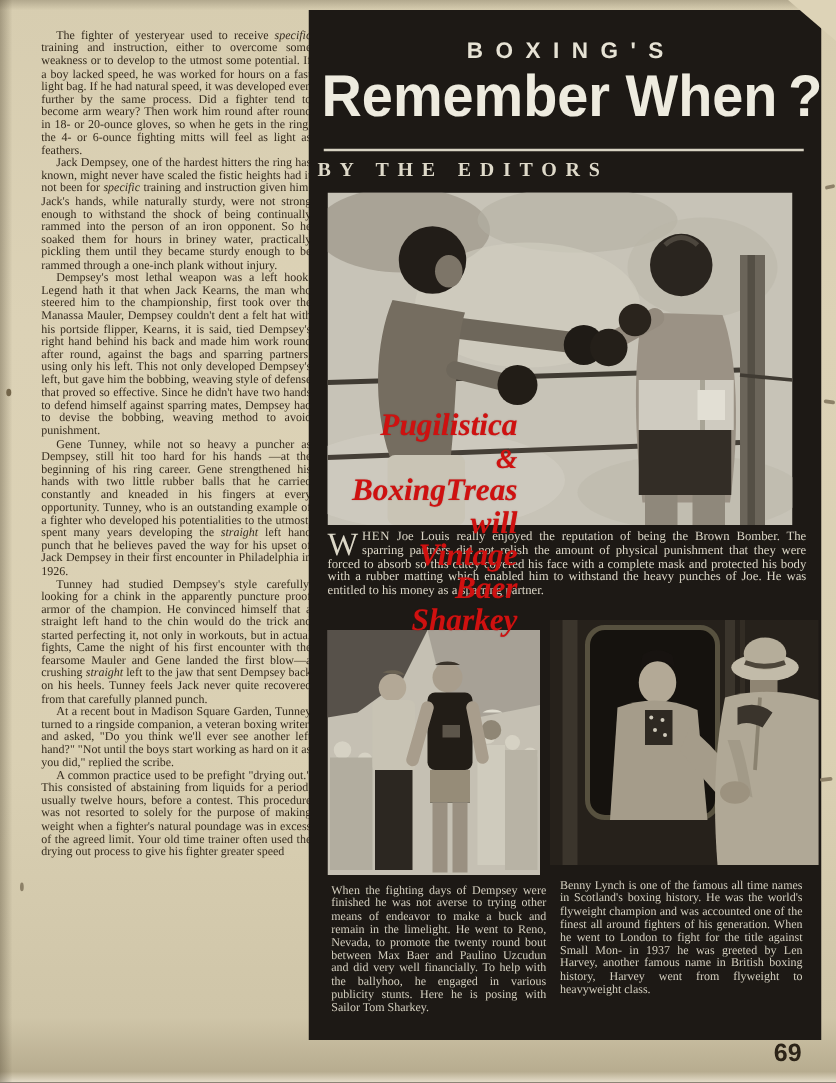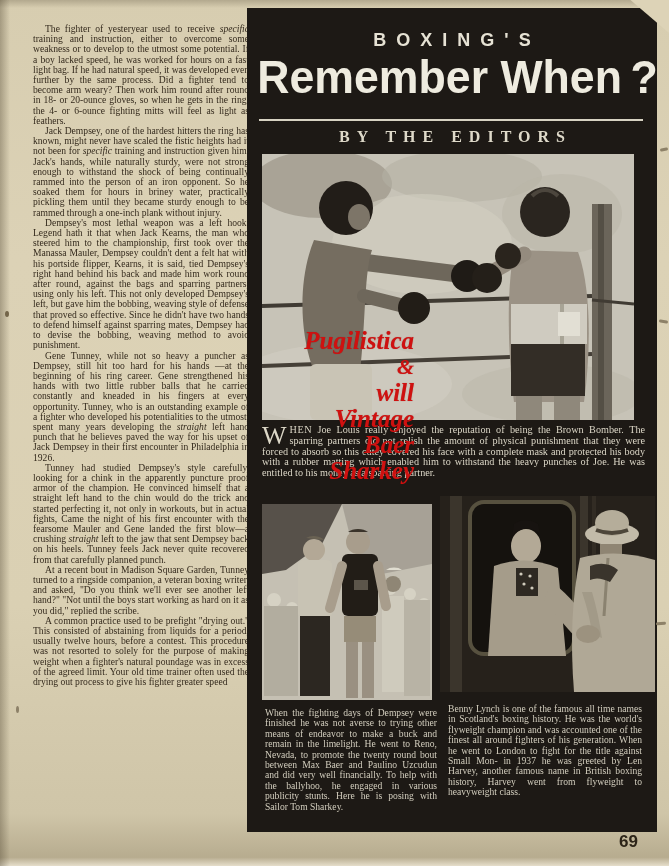--- a/index.html
+++ b/index.html
@@ -33,21 +33,21 @@
   }
   .title{
     position:absolute;left:0;right:0;top:40px;text-align:center;
     font-family:"Liberation Sans", sans-serif;font-weight:bold;
     font-size:47px;line-height:58px;color:#eeebdf;
     transform:scaleX(.95);transform-origin:center;white-space:nowrap;
   }
   .title .qmark{margin-left:9px;}
   .rule{position:absolute;left:12px;right:14px;top:111px;height:2px;background:#d7d2c2;}
   .byline{
-    position:absolute;left:0;right:0;top:120px;text-align:center;
+    position:absolute;left:0;right:0;top:120px;
     font-weight:bold;font-size:16px;letter-spacing:7px;text-indent:7px;color:#ded9c9;
   }
 
   .photo{position:absolute;display:block;}
   .photo-main{left:15px;top:146px;width:372px;height:266px;}
   .photo-bl{left:15px;top:496px;width:170px;height:196px;}
   .photo-br{left:193px;top:488px;width:215px;height:196px;}
 
   .lead{
     position:absolute;left:15px;top:417px;width:383px;
@@ -66,21 +66,21 @@
   .watermark{
     position:absolute;left:252px;top:328px;width:162px;text-align:right;
     color:#cf1110;font-style:italic;font-weight:bold;
     font-size:25px;line-height:26px;z-index:30;pointer-events:none;
     text-shadow:0 0 1px rgba(120,0,0,.45);
   }
   .watermark div{white-space:nowrap;}
   .watermark div:nth-child(2){font-size:22px;}
 
   .page-number{
-    position:absolute;left:619px;top:832px;font-weight:bold;font-size:17px;color:#2c2418;
+    position:absolute;left:619px;top:832px;font-weight:bold;font-size:20px;color:#2c2418;
     font-family:"Liberation Sans", sans-serif;
   }
 
   
   .torn-corner{
     position:absolute;left:622px;top:0;width:47px;height:33px;background:#ddd3b7;z-index:20;
     clip-path:polygon(18% 0,100% 0,100% 100%);
   }
   .edge-mark{position:absolute;background:#8d8168;border-radius:2px;z-index:21;}
   .em1{left:660px;top:148px;width:8px;height:3px;transform:rotate(-12deg);}
@@ -225,20 +225,21 @@
       <ellipse cx="148" cy="138" rx="12" ry="9" fill="#9c927f"></ellipse>
     </svg>
 
     <div class="caption caption-left">When the fighting days of Dempsey were finished he was not averse to trying other means of endeavor to make a buck and remain in the limelight. He went to Reno, Nevada, to promote the twenty round bout between Max Baer and Paulino Uzcudun and did very well financially. To help with the ballyhoo, he engaged in various publicity stunts. Here he is posing with Sailor Tom Sharkey.</div>
     <div class="caption caption-right">Benny Lynch is one of the famous all time names in Scotland's boxing history. He was the world's flyweight champion and was accounted one of the finest all around fighters of his generation. When he went to London to fight for the title against Small Mon- in 1937 he was greeted by Len Harvey, another famous name in British boxing history, Harvey went from flyweight to heavyweight class.</div>
   </div>
 
   <div class="watermark">
     <div>Pugilistica</div>
     <div>&amp;</div>
+    <div>BoxingTreas</div>
     <div>will</div>
     <div>Vintage</div>
     <div>Baer</div>
     <div>Sharkey</div>
   </div>
 
   <div class="page-number">69</div>
 
   <div class="torn-corner"></div>
   <div class="edge-mark em1"></div>

